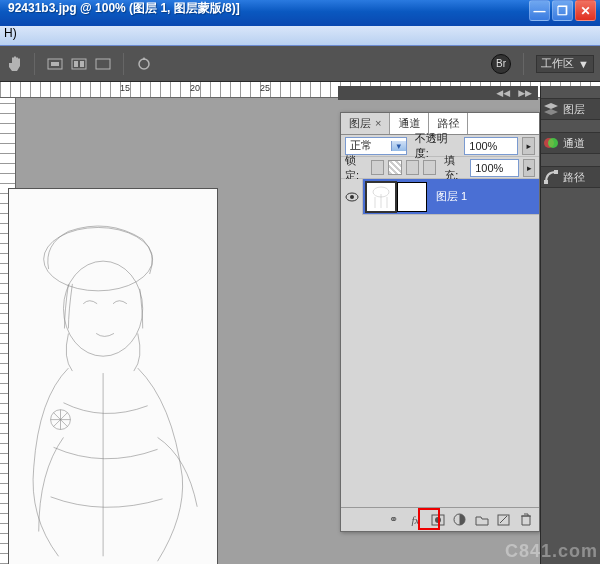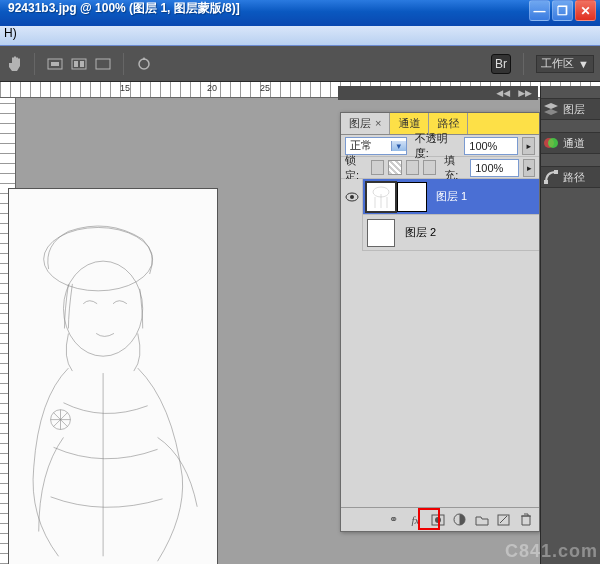--- a/index.html
+++ b/index.html
@@ -19,21 +19,21 @@
 .toolbar .dropdown{font-size:11px;color:#ddd;border:1px solid #333;background:#454545;height:18px;display:flex;align-items:center;padding:0 4px;gap:4px}
 .ruler-h{height:16px;background:#fff;border-bottom:1px solid #666;background-image:repeating-linear-gradient(90deg,#999 0,#999 1px,transparent 1px,transparent 10px);display:flex;font-size:9px;color:#333;position:relative}
 .ruler-h .t{position:absolute;top:1px}
 .canvas-area{position:absolute;left:0;top:98px;right:0;bottom:0;background:#a0a0a0;display:flex}
 .ruler-v{width:16px;background:#fff;border-right:1px solid #666;background-image:repeating-linear-gradient(0deg,#999 0,#999 1px,transparent 1px,transparent 10px)}
 .canvas{background:#a0a0a0;position:relative;flex:1;margin:0}
 .figure{position:absolute;left:-8px;top:90px;width:210px;height:380px;background:#f8f8f8;border:1px solid #555;overflow:hidden}
 .figure svg{width:100%;height:100%}
 
 .layers-panel{position:absolute;right:60px;top:112px;width:200px;height:420px;background:#d6d6d6;border:1px solid #6b6b6b;box-shadow:1px 1px 4px rgba(0,0,0,.3);display:flex;flex-direction:column}
-.p-tabs{display:flex;background:#fde047;border-bottom:1px solid #8a8a8a;font-size:11px}
+.p-tabs{display:flex;background:#ffffff;border-bottom:1px solid #8a8a8a;font-size:11px}
 .p-tab{padding:3px 8px;border-right:1px solid #999;color:#333}
 .p-tab.active{background:#d6d6d6}
 .p-tab .x{margin-left:4px;color:#555}
 .p-row{height:22px;display:flex;align-items:center;padding:0 4px;gap:4px;font-size:11px;color:#222;border-bottom:1px solid #bcbcbc}
 .select{height:18px;background:#fff;border:1px solid #7a9ad0;display:flex;align-items:center;font-size:11px}
 .select .sv{padding:0 4px;flex:1}
 .select .arr{width:15px;background:linear-gradient(#d0e0f5,#96bce8);text-align:center;font-size:9px;color:#2a5aaa;border-left:1px solid #7a9ad0}
 .select.short{width:56px}
 .select.wide{width:64px}
 .pctbtn{width:13px;height:18px;background:#c8c8c8;border:1px solid #999;font-size:9px;text-align:center;line-height:16px}
@@ -51,21 +51,21 @@
 .layer .lock{margin-left:auto;margin-right:10px;color:#333}
 .p-bottom{height:24px;border-top:1px solid #999;background:#d6d6d6;display:flex;align-items:center;justify-content:flex-end;padding:0 6px;gap:7px}
 .p-bottom .bico{width:15px;height:14px;color:#555;display:flex;align-items:center;justify-content:center}
 .redbox{position:absolute;border:2px solid #e00;width:22px;height:22px}
 
 .rightstrip{position:absolute;right:0;top:86px;width:60px;height:478px;background:#535353;border-left:1px solid #2a2a2a}
 .rightstrip .rtab{height:22px;border-top:1px solid #333;border-bottom:1px solid #333;margin-top:12px;display:flex;align-items:center;color:#ddd;font-size:11px;padding-left:2px;gap:4px;background:#454545}
 .rightstrip .rico{width:16px;height:16px}
 .righttoggle{position:absolute;right:62px;top:86px;height:14px;width:200px;background:#4a4a4a;display:flex;justify-content:flex-end;padding-right:6px;align-items:center;color:#bbb;font-size:9px;gap:8px}
 .watermark{position:absolute;right:2px;bottom:2px;font-size:18px;color:rgba(255,255,255,.35);font-weight:bold;letter-spacing:1px}
-.brbadge{width:20px;height:20px;background:#333;border:1px solid #111;font-size:12px;color:#ddd;text-align:center;line-height:18px;border-radius:3px}
+.brbadge{width:20px;height:20px;background:#333;border:1px solid #111;font-size:10px;color:#ddd;text-align:center;line-height:18px;border-radius:10px}
 </style>
 </head>
 <body>
 
 <div class="titlebar">
   <span class="title">92431b3.jpg @ 100% (图层 1, 图层蒙版/8)]</span>
   <div class="winbtns">
     <div class="winbtn min">—</div>
     <div class="winbtn max">❐</div>
     <div class="winbtn close">✕</div>
@@ -102,21 +102,21 @@
   <div class="brbadge">Br</div>
   <div class="sep"></div>
   <div class="dropdown">
     <span>工作区</span>
     <span>▼</span>
   </div>
 </div>
 
 <div class="ruler-h">
   <span class="t" style="left:120px">15</span>
-  <span class="t" style="left:207px">20</span>
+  <span class="t" style="left:190px">20</span>
   <span class="t" style="left:260px">25</span>
 </div>
 
 <div class="canvas-area">
   <div class="ruler-v"></div>
   <div class="canvas">
     <div class="figure">
       <svg viewBox="0 0 210 380">
         <rect width="210" height="380" fill="#fbfbfb"></rect>
         <g stroke="#888" stroke-width="0.6" fill="none">
@@ -194,27 +194,20 @@
         <div class="thumb" style="background:#fff"><svg width="26" height="26">
               <g stroke="#bbb" fill="none" stroke-width="0.5">
                 <ellipse cx="13" cy="8" rx="8" ry="5"></ellipse>
                 <path d="M7 13 L7 24 M19 13 L19 24 M13 10 L13 24"></path>
               </g>
             </svg></div>
         <div class="thumb" style="background:#fff;outline:1px solid #000"></div>
       </div>
       <span class="name">图层 1</span>
     </div>
-    <div class="layer">
-      <div class="eye"></div>
-      <div class="thumbs">
-        <div class="thumb" style="background:#fff"></div>
-      </div>
-      <span class="name">图层 2</span>
-    </div>
   </div>
 
   <div class="p-bottom">
     <div class="bico">⚭</div>
     <div class="bico" style="font-style:italic;font-family:serif">fx</div>
     <div class="bico">
         <svg width="14" height="12">
           <rect x="1" y="1" width="12" height="10" fill="none" stroke="#555"></rect>
           <circle cx="7" cy="6" r="3" fill="#555"></circle>
         </svg>

